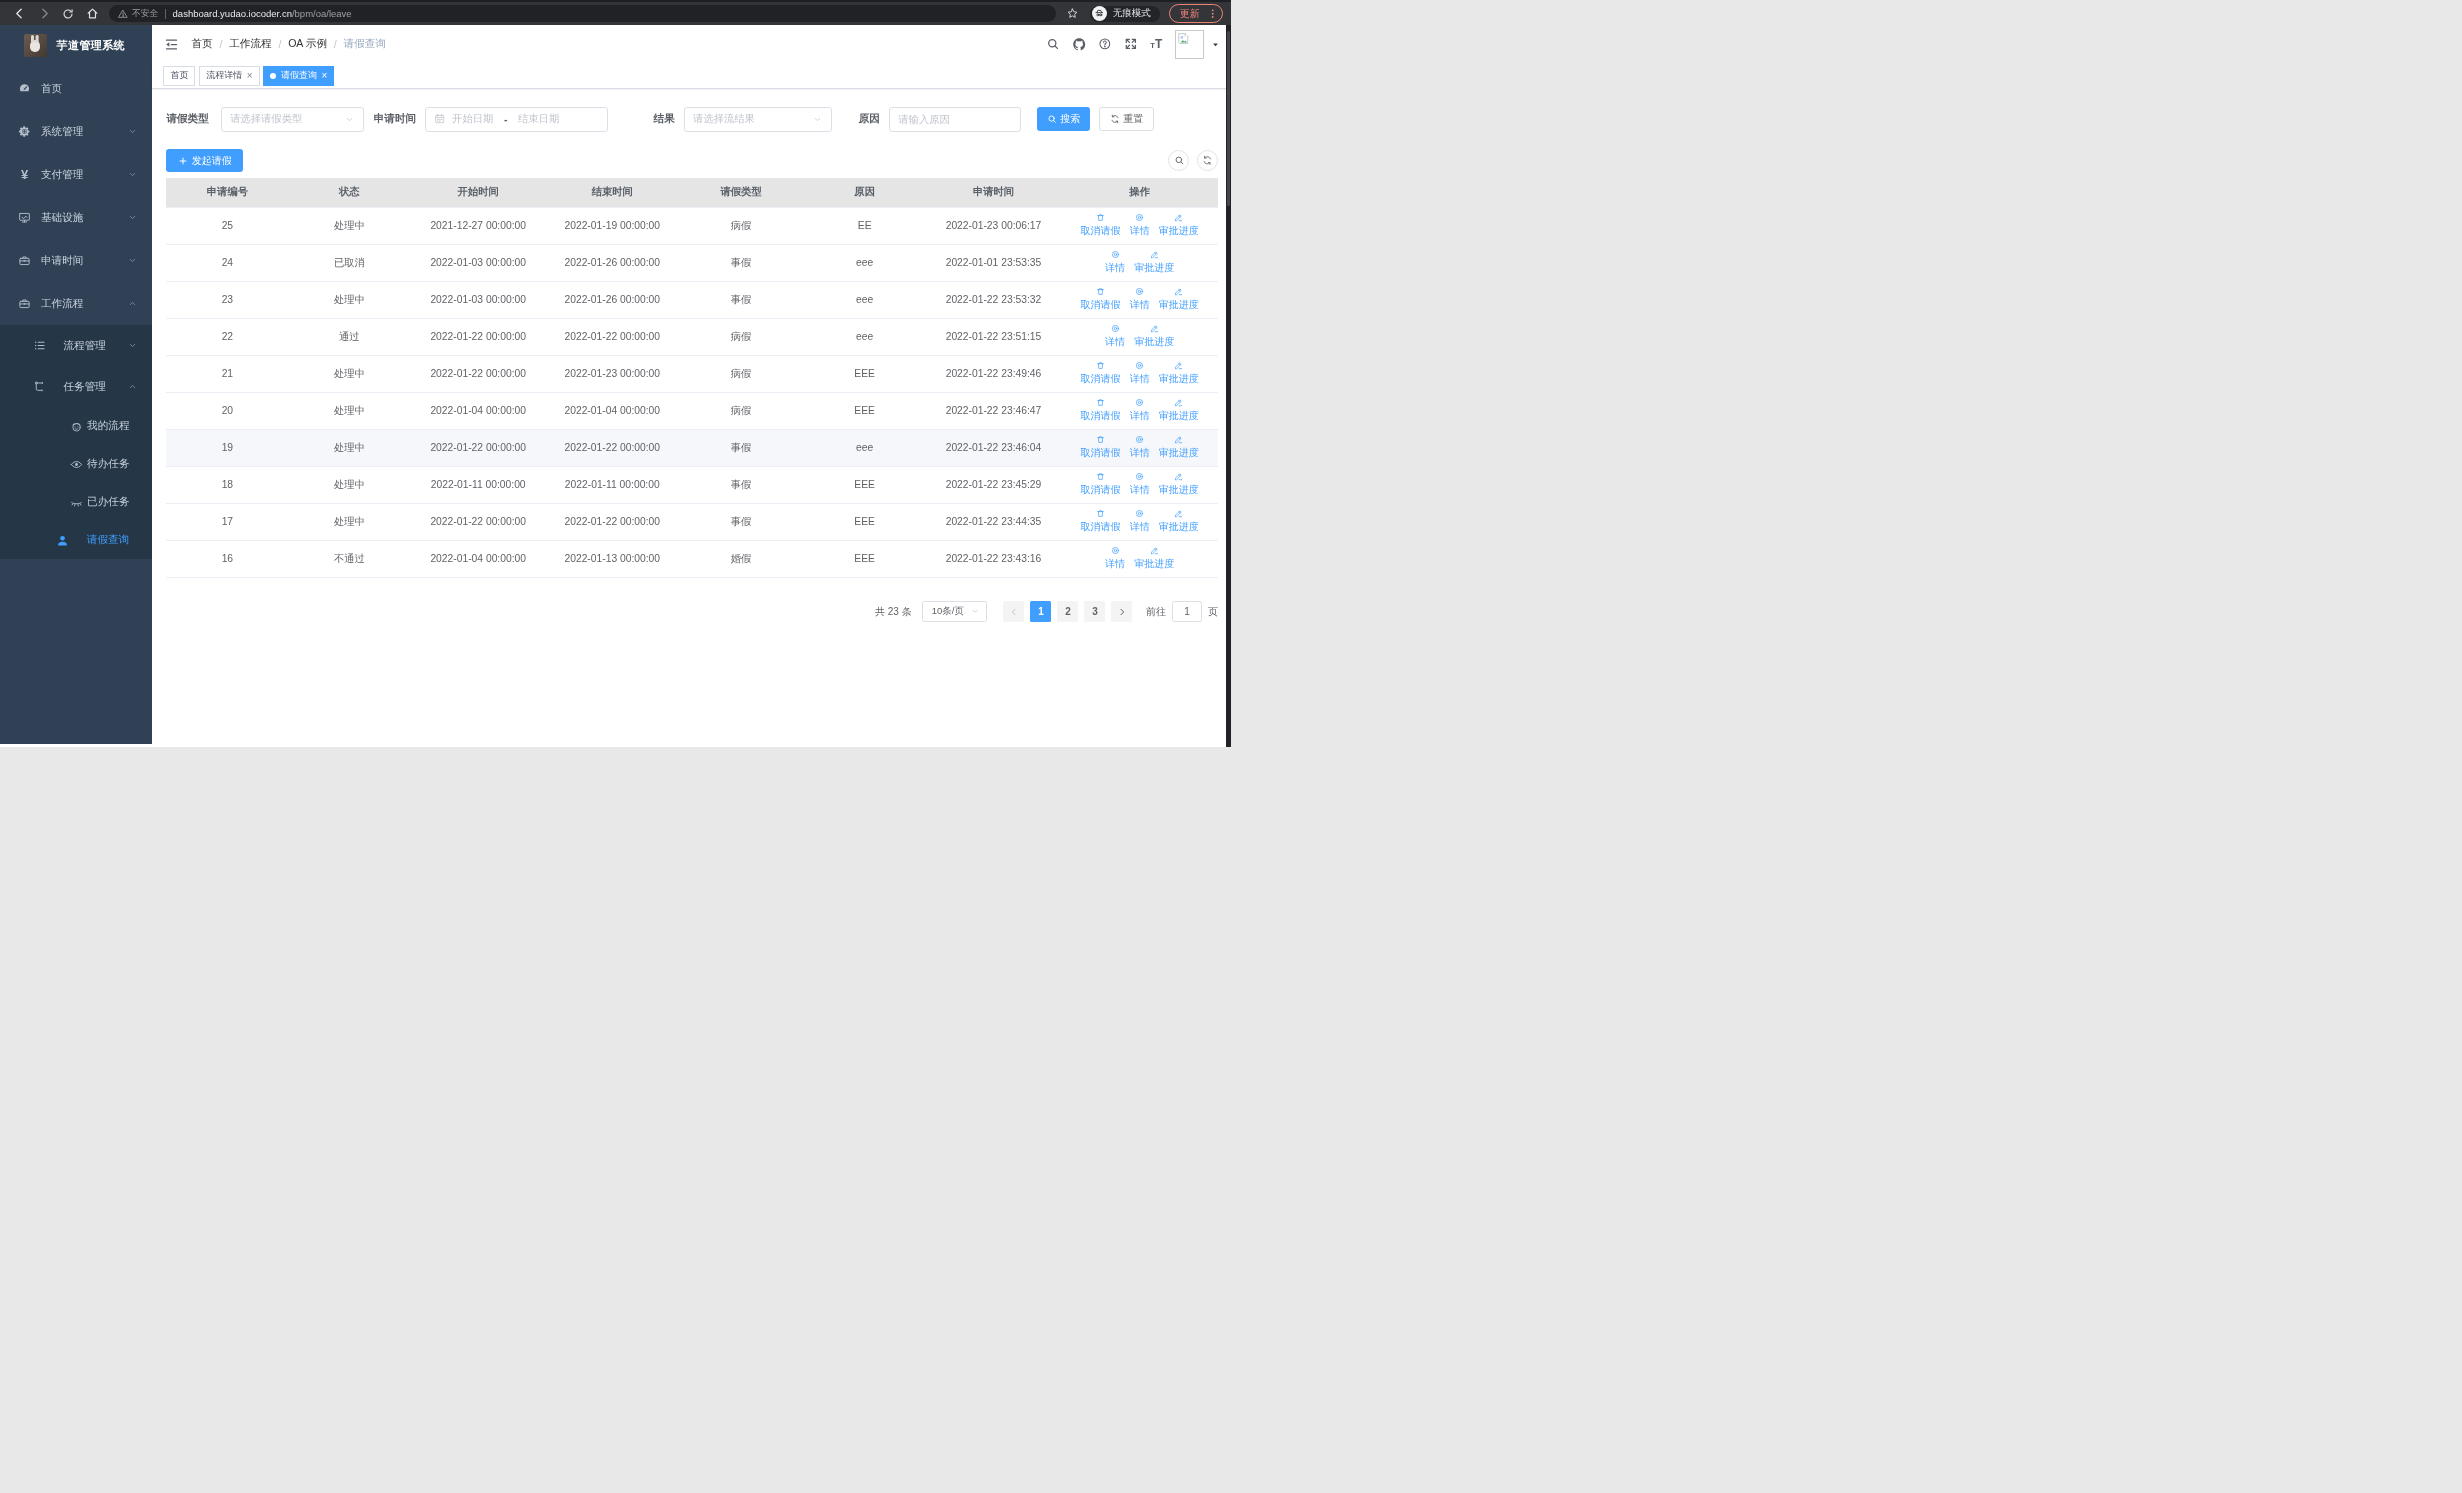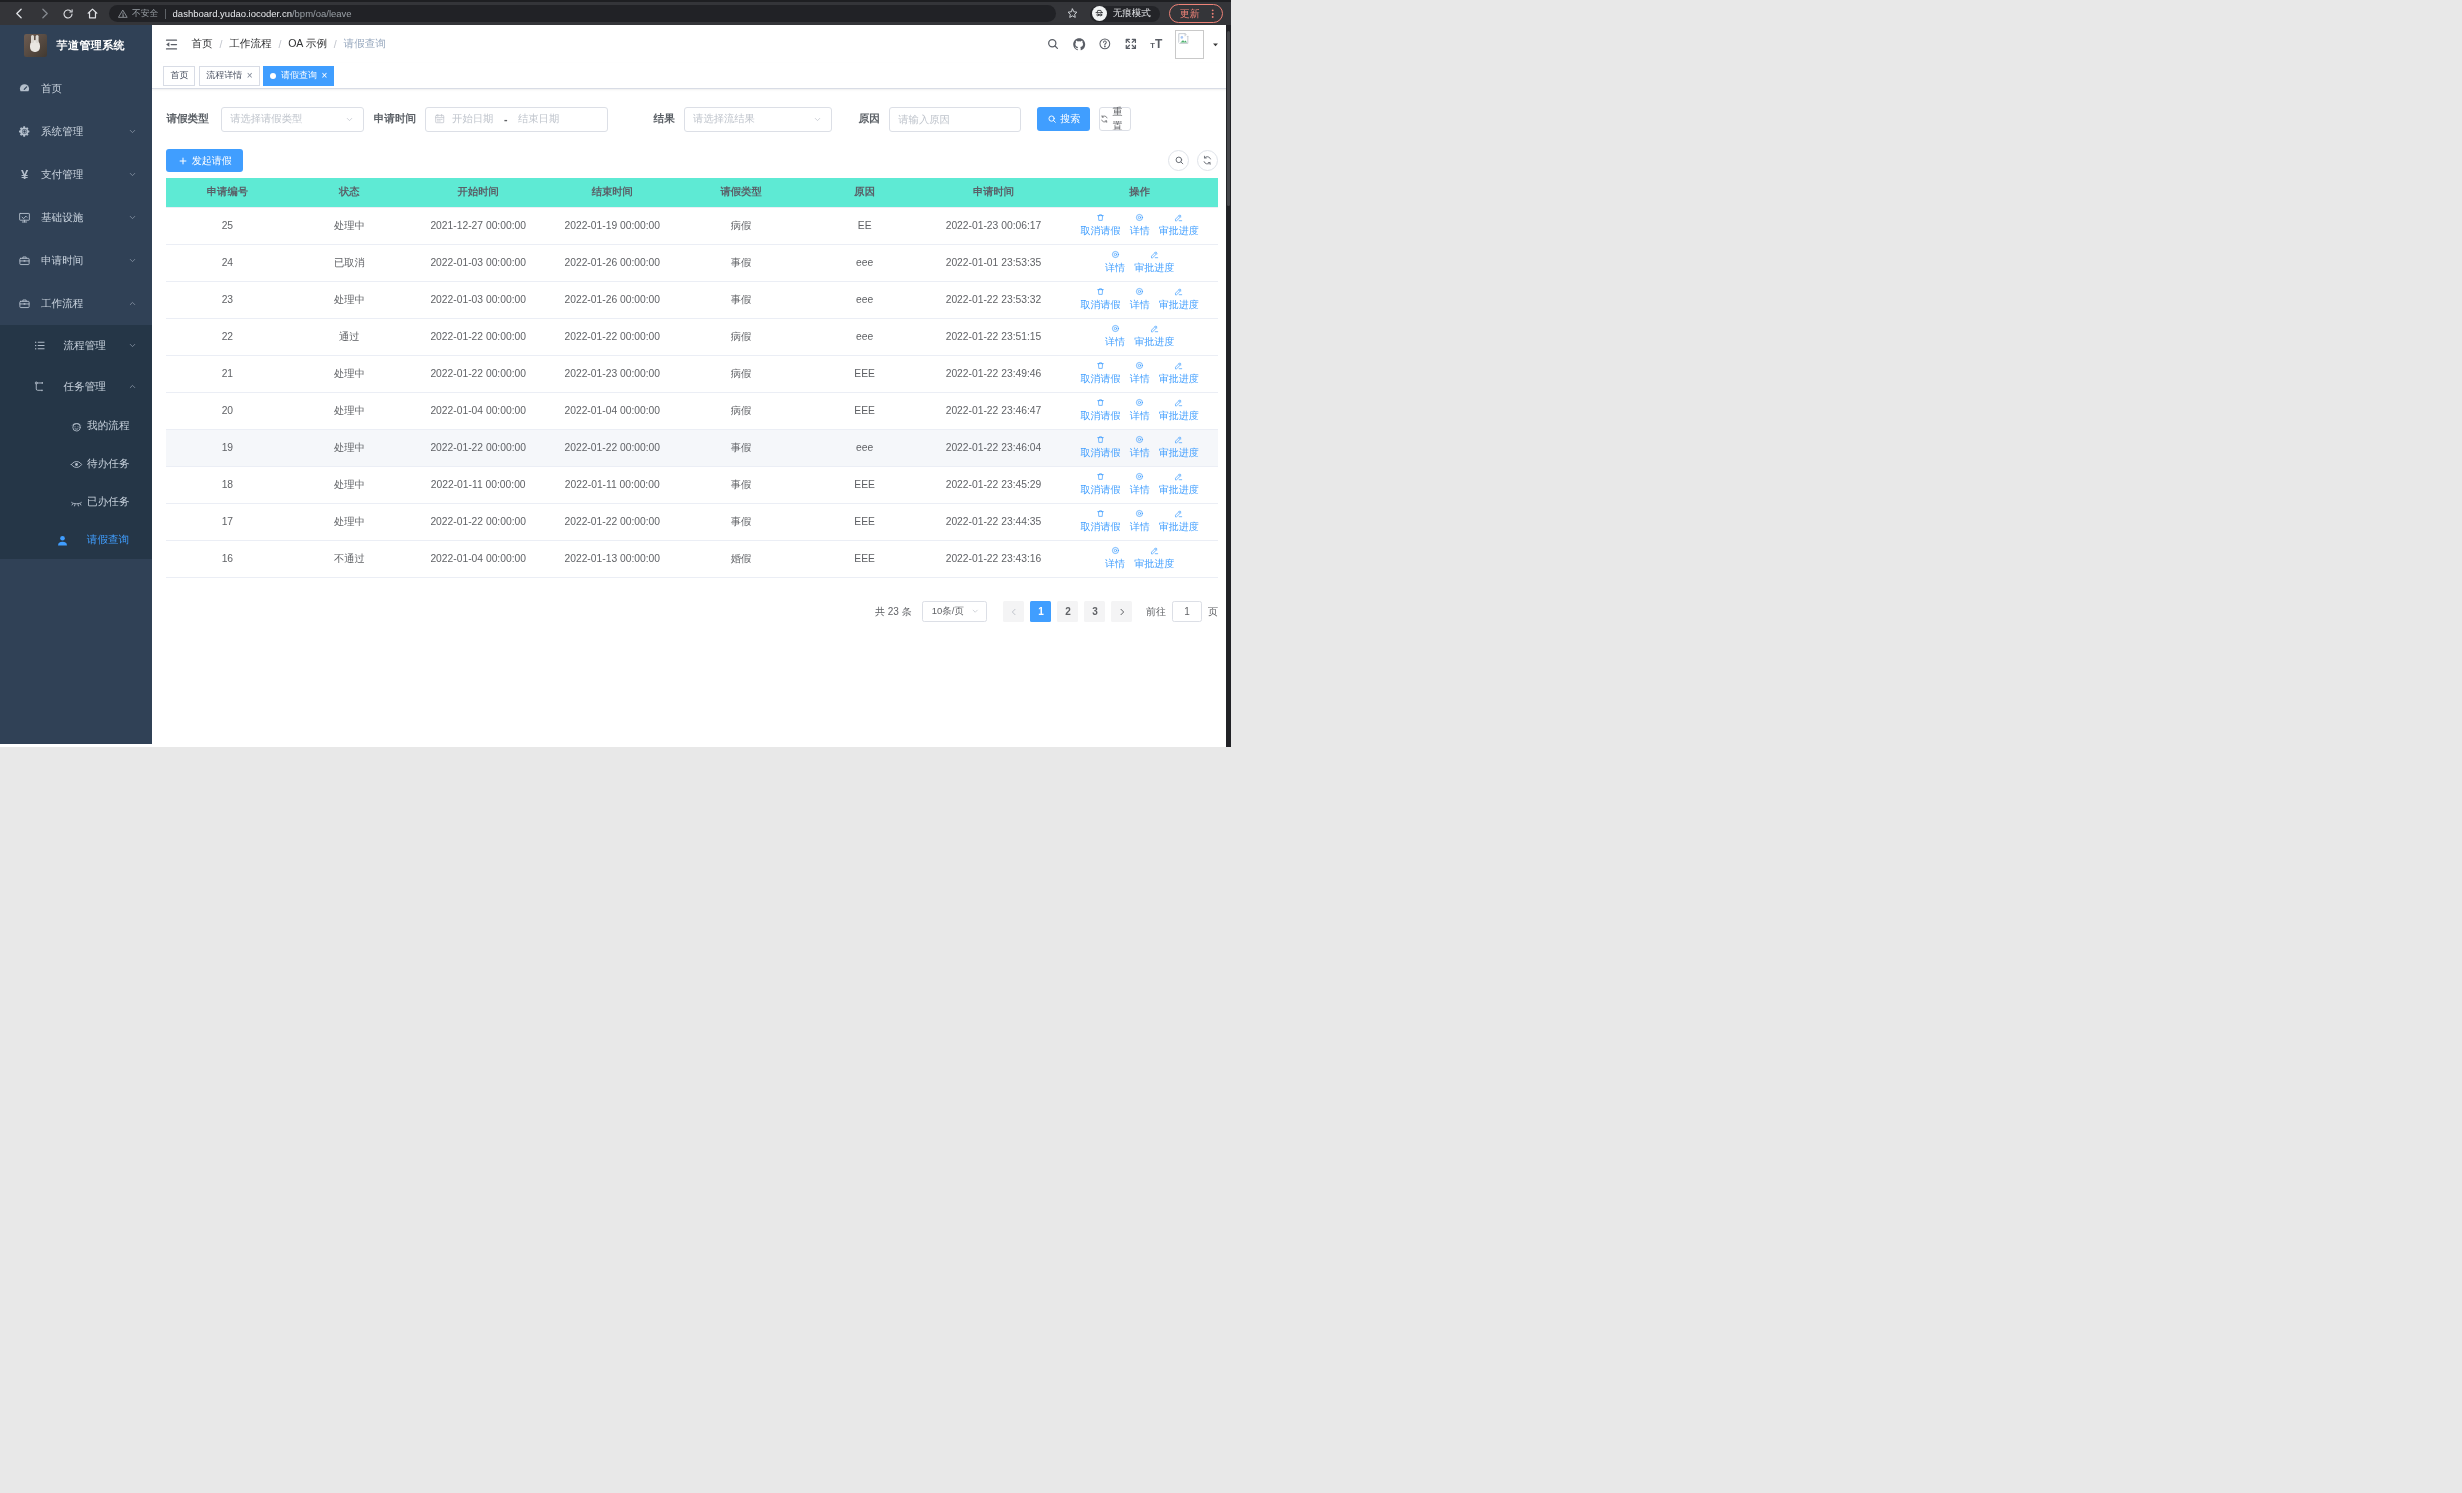--- a/index.html
+++ b/index.html
@@ -85,21 +85,21 @@
   .btn.primary{background:#409eff;color:#fff;}
   .btn.plain{background:#fff;border-color:#dcdfe6;color:#606266;}
 
   .toolbar-row{margin-top:17.5px;display:flex;align-items:center;}
   .round-btn{width:21px;height:21px;border:0.8px solid #dfe3e9;border-radius:50%;background:#fff;color:#666b73;display:flex;align-items:center;justify-content:center;cursor:pointer;}
   .round-btn + .round-btn{margin-left:7.6px;}
   .round-btn .ri{width:10.6px;height:10.6px;display:flex;align-items:center;justify-content:center;}
 
   
   table.grid{width:100%;border-collapse:collapse;margin-top:6px;font-size:10.3px;color:#606266;table-layout:fixed;}
-  table.grid th{height:29px;background:#5eead4;font-weight:700;color:#5a6068;border-bottom:0.8px solid #ebeef5;text-align:center;font-size:10.3px;}
+  table.grid th{height:29px;background:#e5e5e5;font-weight:700;color:#5a6068;border-bottom:0.8px solid #ebeef5;text-align:center;font-size:10.3px;}
   table.grid td{height:37px;border-bottom:0.8px solid #ebeef5;text-align:center;white-space:nowrap;overflow:hidden;}
   tr.hl td{background:#f5f7fa;}
   .act{color:#409eff;display:inline-flex;align-items:center;gap:2.3px;margin:0 4.6px;font-size:10px;cursor:pointer;flex-direction:column;}
   .act .a-ico{width:9px;height:9px;display:inline-flex;align-items:center;justify-content:center;}
 
   
   .pagination{display:flex;align-items:center;justify-content:flex-end;margin-top:23.6px;font-size:10px;color:#606266;}
   .p-total{margin-right:10px;font-weight:400;}
   .p-size{width:65px;height:21px;border:0.8px solid #dcdfe6;border-radius:2.3px;display:flex;align-items:center;padding:0 6px 0 9px;margin-right:13.7px;color:#606266;font-size:9.5px;cursor:pointer;}
   .p-size .chev{margin-left:auto;width:8.4px;height:8.4px;color:#c0c4cc;display:flex;align-items:center;}
@@ -503,21 +503,21 @@
           <input class="txt" style="width: 132px; margin-left: 9px;" placeholder="请输入原因">
           <div class="btn primary" style="width:53px;margin-left:16px">
             <span class="b-ico">
                 <svg viewBox="0 0 24 24" width="100%" height="100%" fill="none" stroke="currentColor" stroke-width="2.2" stroke-linecap="round" stroke-linejoin="round">
                   <circle cx="11" cy="11" r="6.3"></circle>
                   <path d="M15.8 15.8L20 20"></path>
                 </svg>
               </span>
             <span>搜索</span>
           </div>
-          <div class="btn plain" style="width:32px;margin-left:9px">
+          <div class="btn plain" style="width:55px;margin-left:9px">
             <span class="b-ico">
                 <svg viewBox="0 0 24 24" width="100%" height="100%" fill="none" stroke="currentColor" stroke-width="2" stroke-linecap="round" stroke-linejoin="round">
                   <path d="M19.3 9A7.8 7.8 0 0 0 6 6.5"></path>
                   <path d="M5.6 2.8v4h4"></path>
                   <path d="M4.7 15a7.8 7.8 0 0 0 13.3 2.5"></path>
                   <path d="M18.4 21.2v-4h-4"></path>
                 </svg>
               </span>
             <span>重置</span>
           </div>

